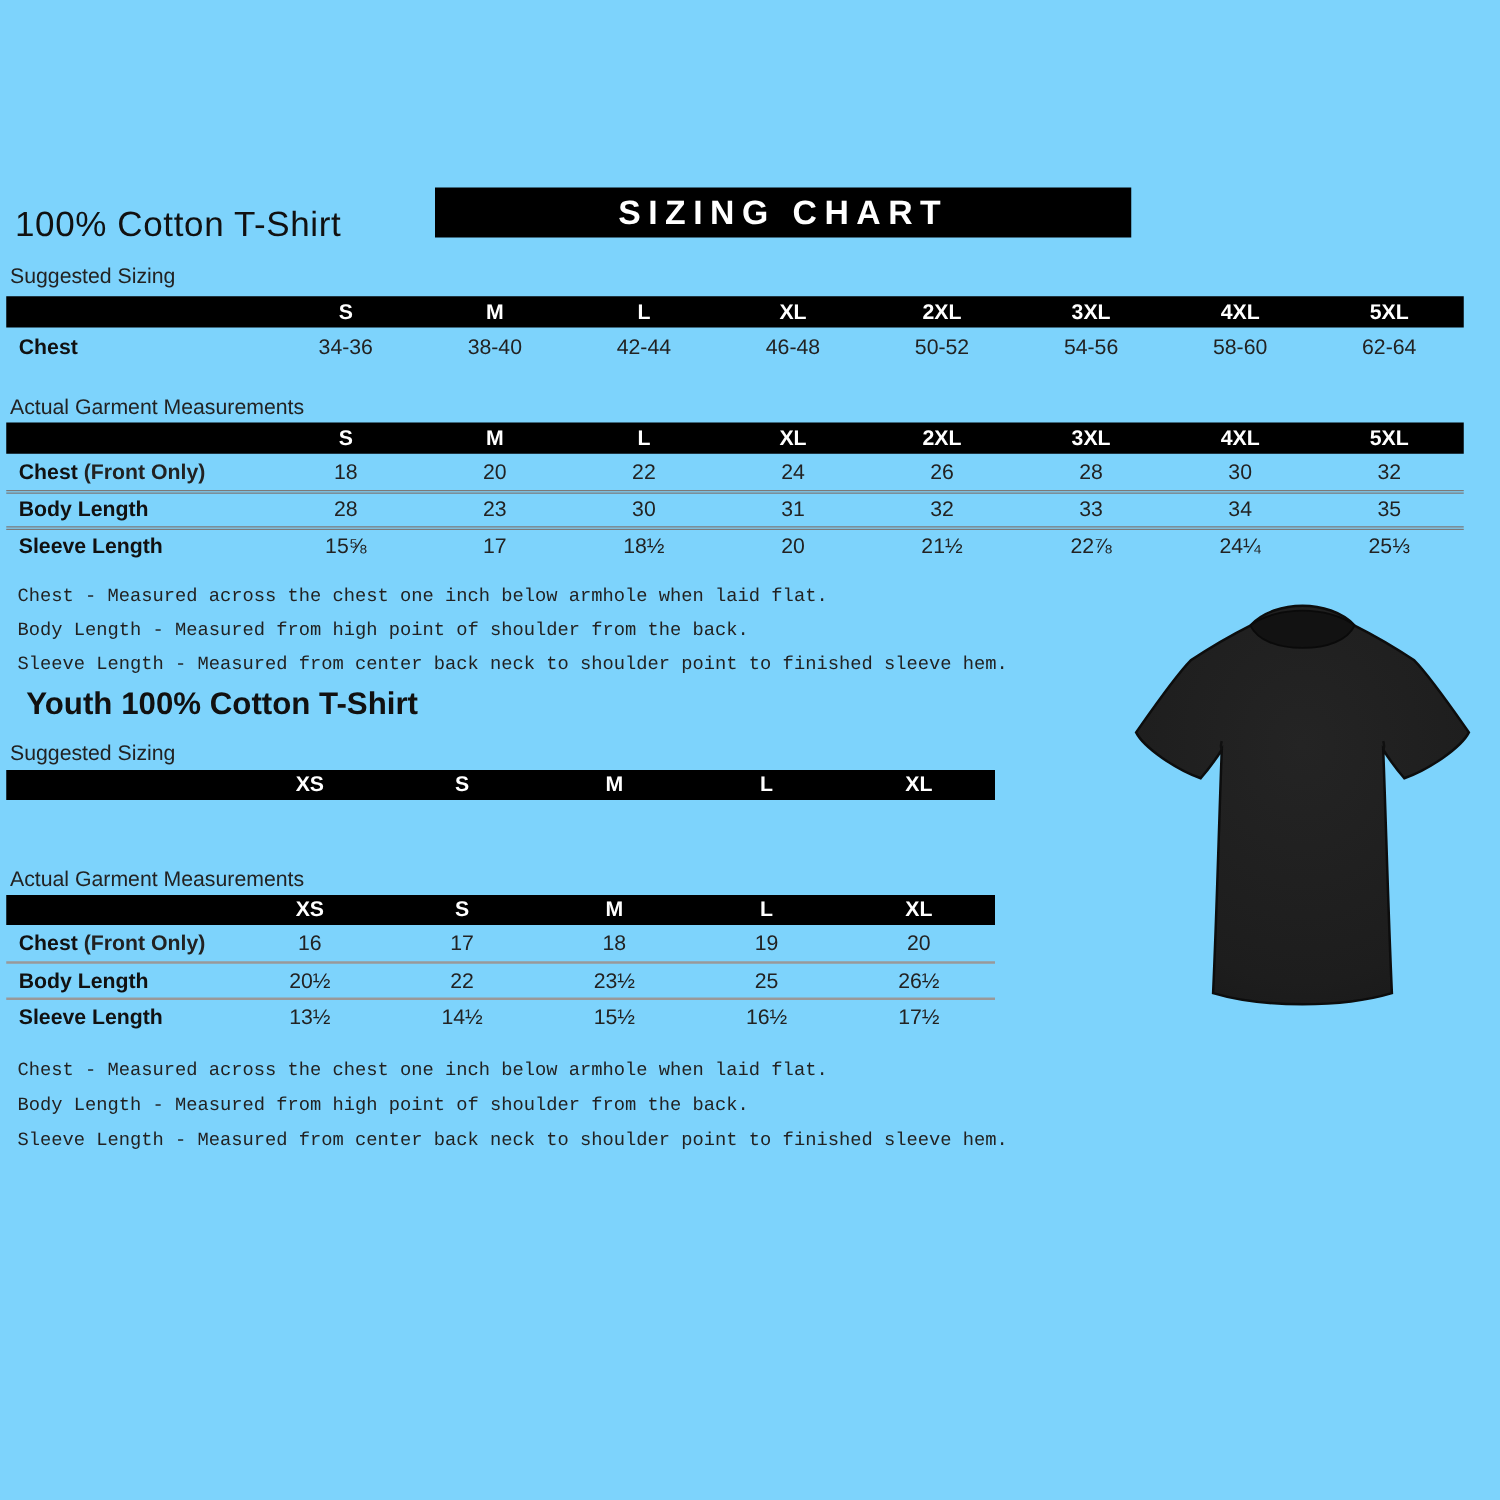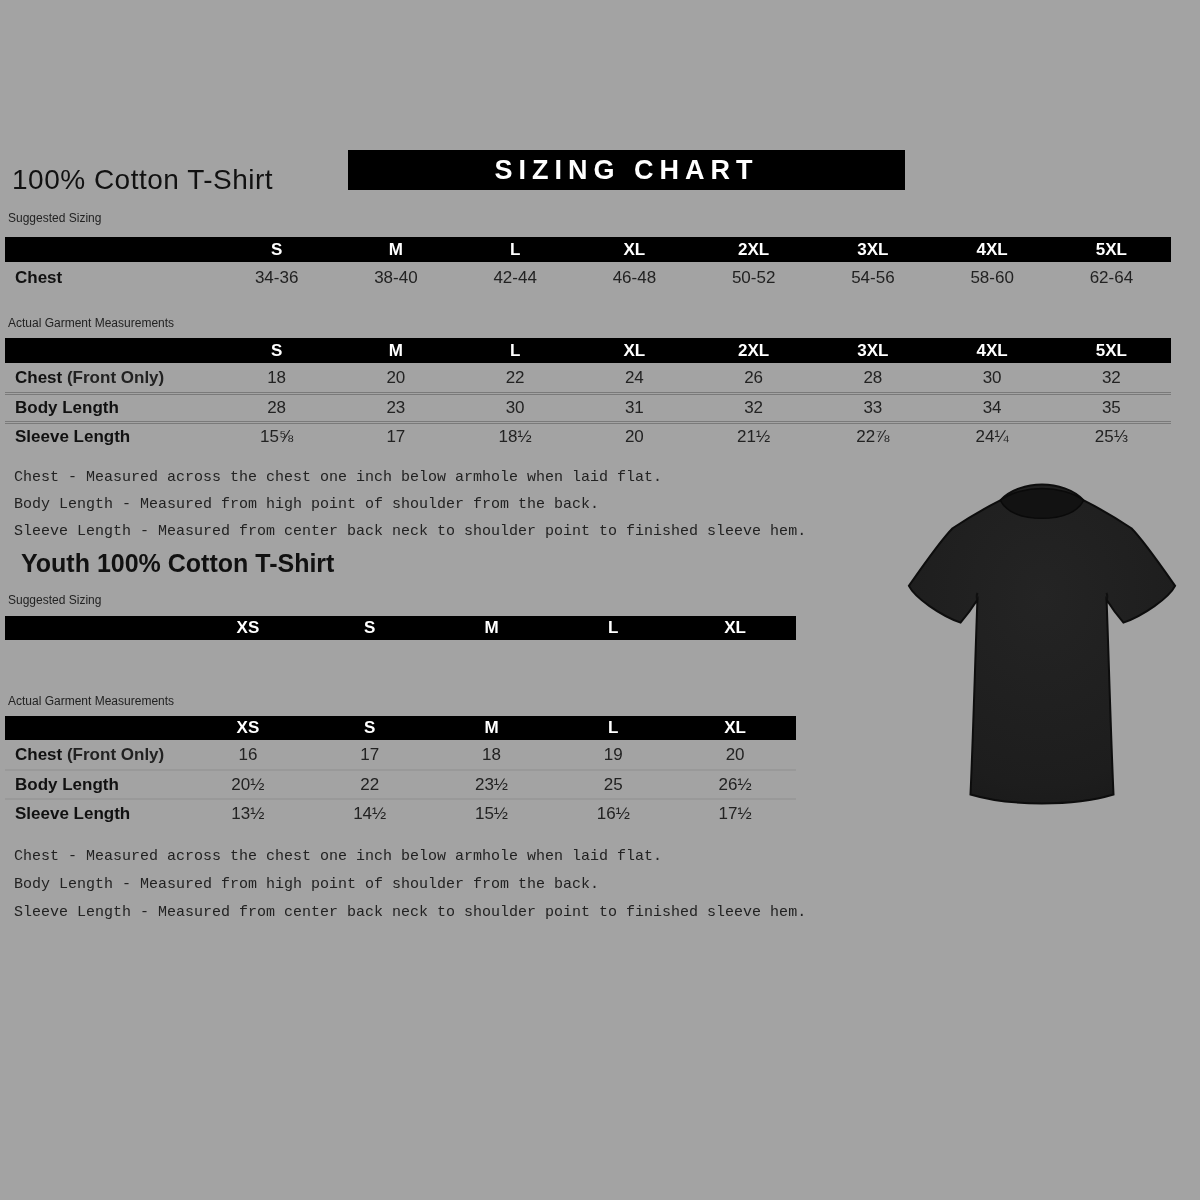--- a/index.html
+++ b/index.html
@@ -1,29 +1,29 @@
 <!DOCTYPE html>
 <html><head>
 <meta charset="utf-8">
 <style>
   * { margin:0; padding:0; box-sizing:border-box; }
   html,body { background:#fff; }
   .page {
-    position:relative; width:1200px; height:1200px; background:#a3a3a3;
+    position:relative; width:1200px; height:1200px; background:#7dd3fc;
     font-family:"Liberation Sans", sans-serif; color:#1c1c1c; overflow:hidden;
   }
   .abs { position:absolute; }
 
   .main-title { left:12px; top:164px; font-size:28px; font-weight:normal; letter-spacing:0.5px; color:#111; }
   .banner {
     left:348px; top:150px; width:557px; height:40px; background:#000;
     color:#fff; font-weight:bold; font-size:27px; letter-spacing:6px;
     display:flex; align-items:center; justify-content:center;
   }
-  .section-label { font-size:12px; color:#222; }
+  .section-label { font-size:17px; color:#222; }
 
   .tbl { position:absolute; left:5px; }
   .tbl-adult { width:1166px; }
   .tbl-youth { width:791px; }
   .thead {
     display:flex; background:#000; color:#fff; font-weight:bold;
     height:25px; align-items:center; font-size:17px;
   }
   .trow { display:flex; height:29px; align-items:center; font-size:17px; color:#222; }
   .tbl-adult .lblcol { flex:none; width:212px; padding-left:10px; text-align:left; }

